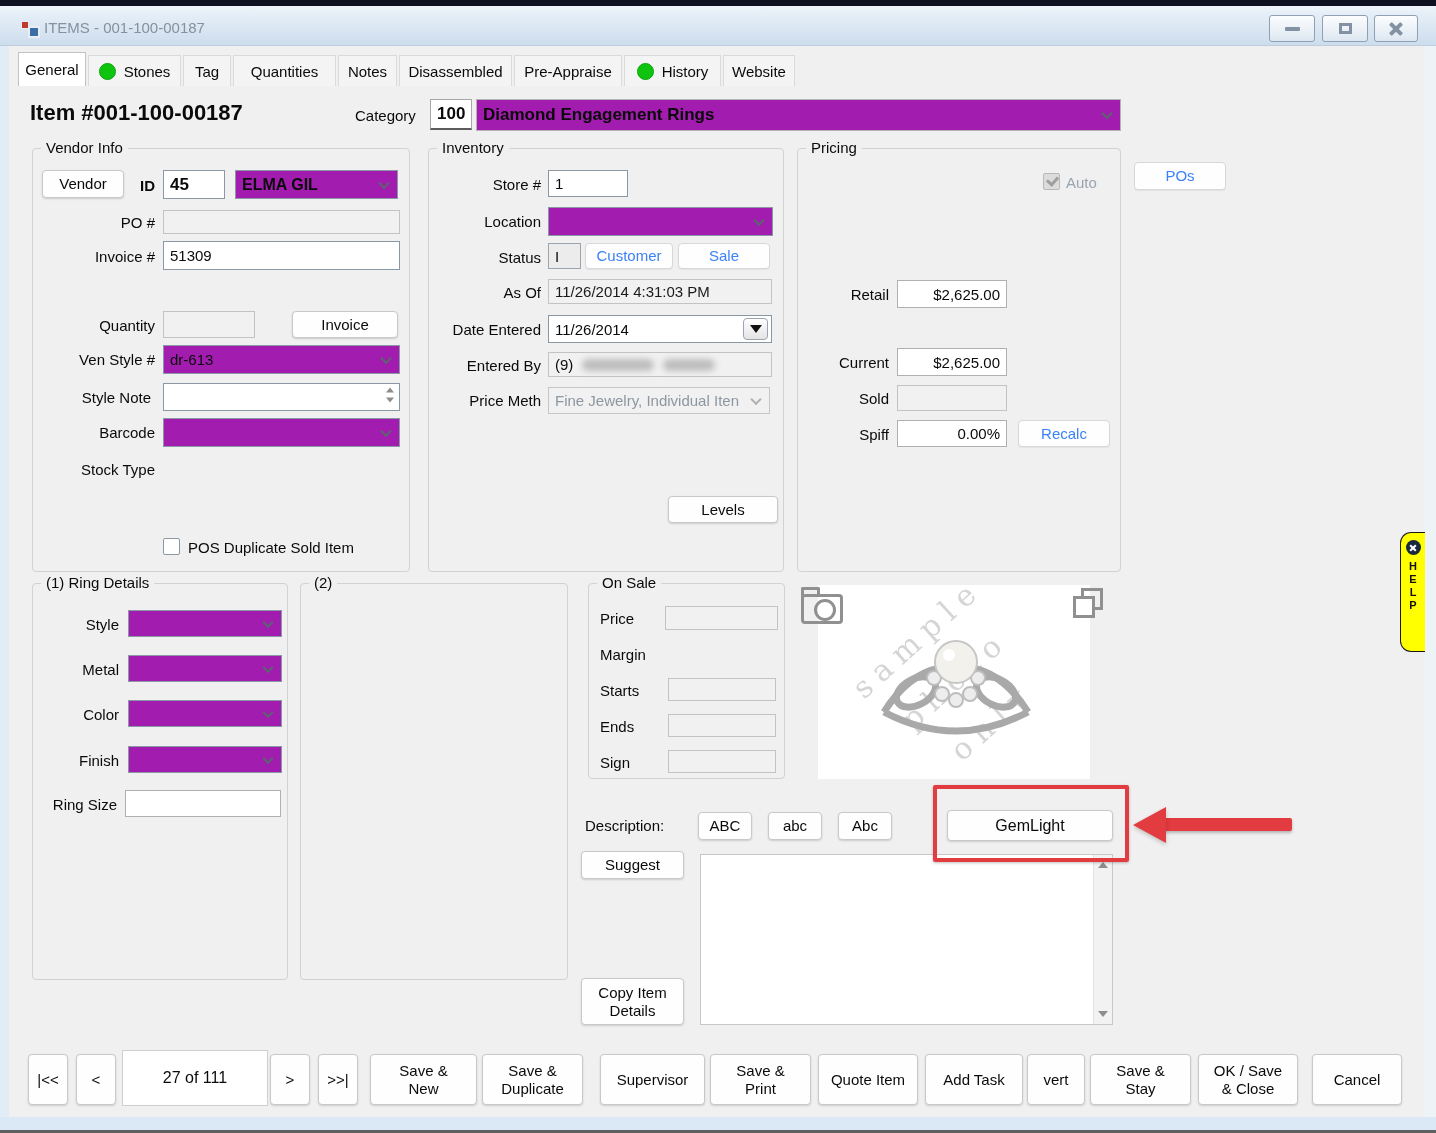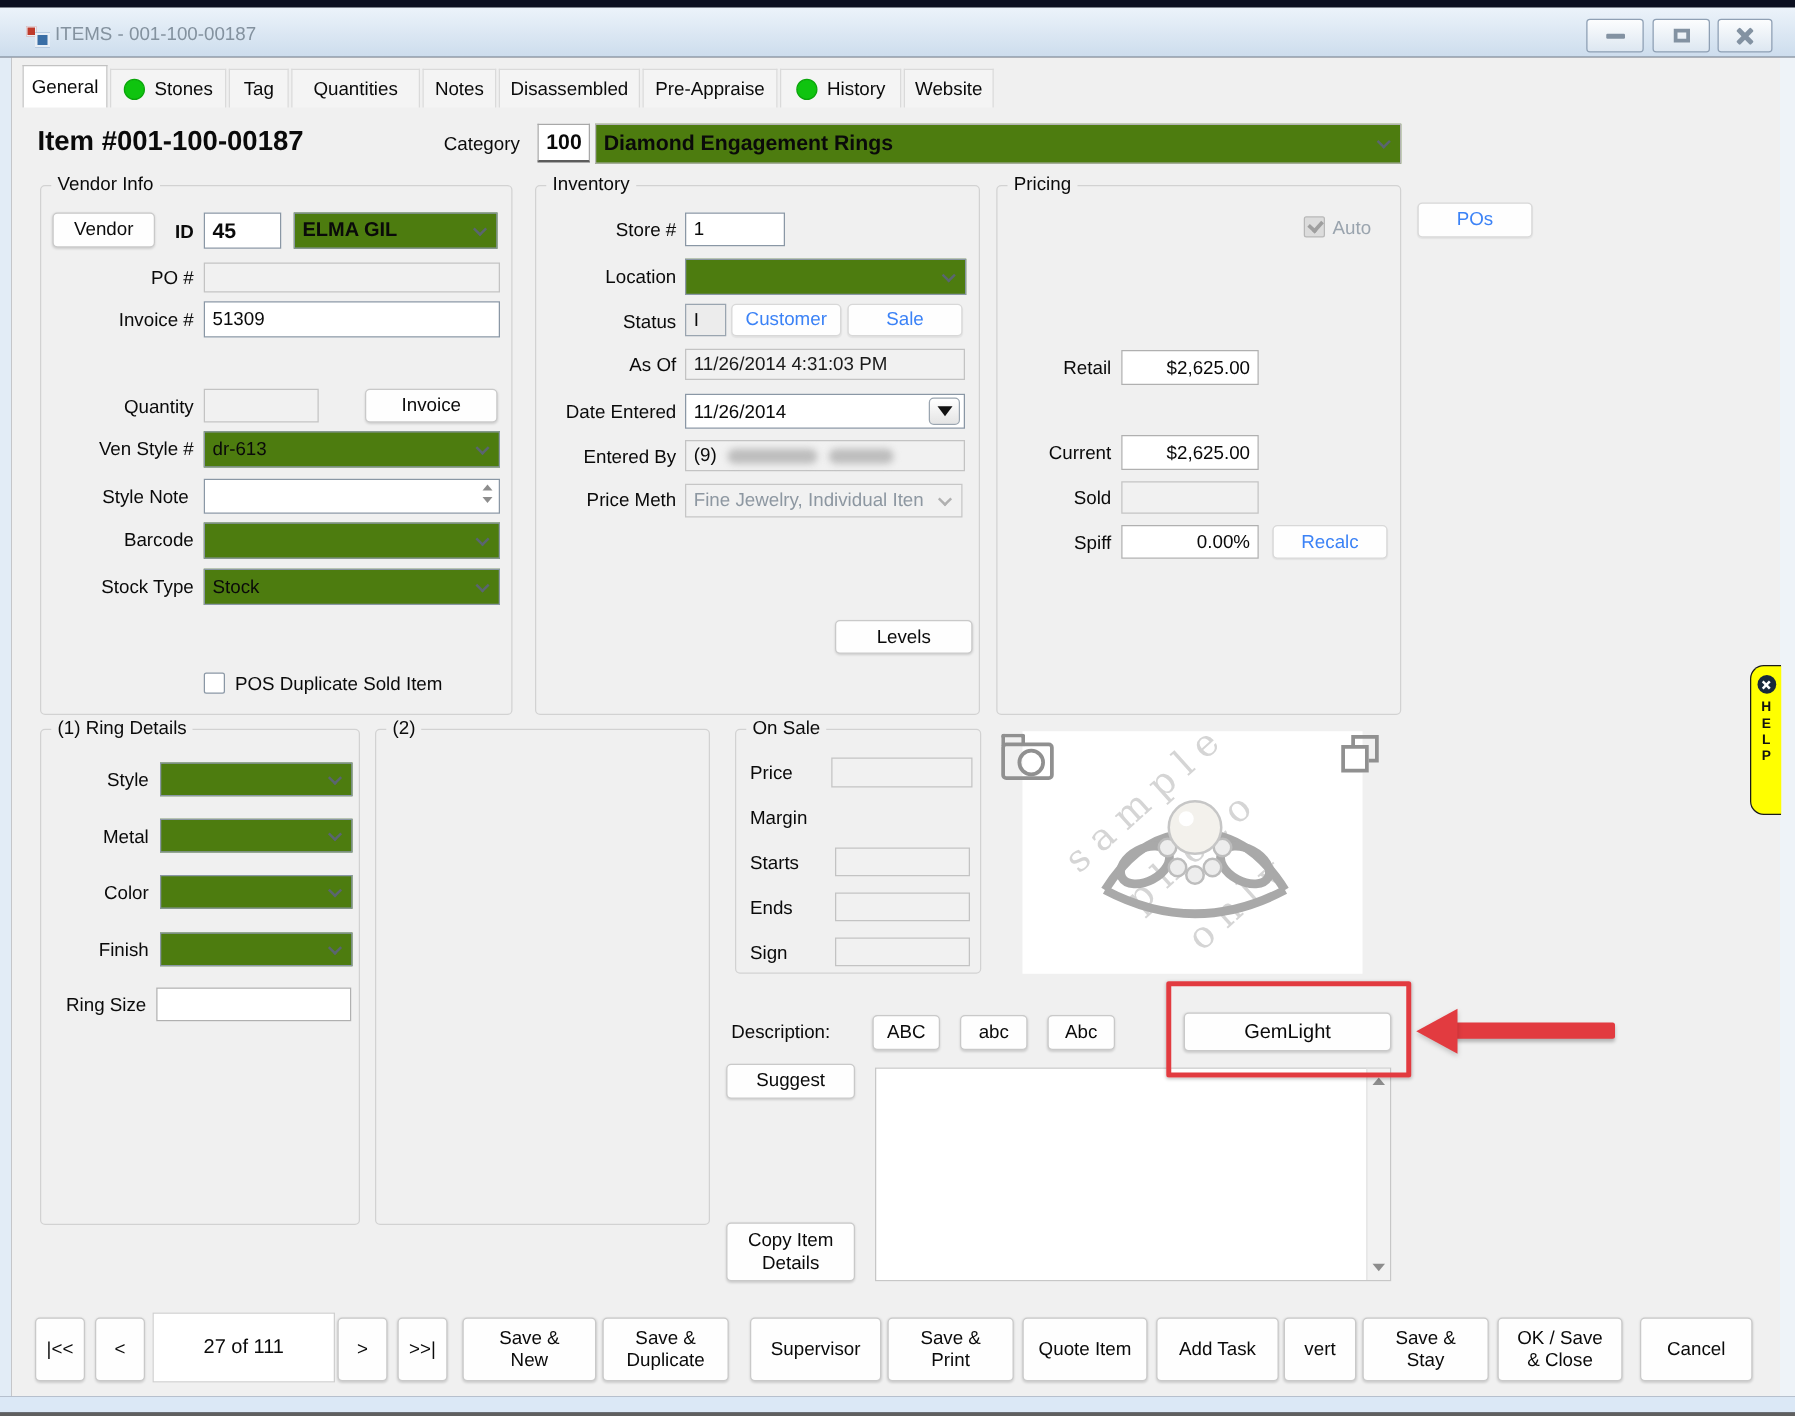--- a/index.html
+++ b/index.html
@@ -35,21 +35,21 @@
   
   .grp { position:absolute; border:1px solid #d2d2d2; border-radius:4px;padding-left:28px; }
   .legend { position:absolute; top:-10px; left:8px; background:#f0f0f0; padding:0 5px; font-size:15px; white-space:nowrap; }
   .lbl { position:absolute; font-size:15px; white-space:nowrap; }
   .lbl.r { text-align:right; }
   .lbl.dim { color:#9aa4ae;text-align:right; }
   .tb { position:absolute; background:#fff; border:1px solid #8a97a5; font-size:15px; padding:0 6px;
         display:flex; align-items:center; }
   .tb.dis { background:#f1f1f1; border-color:#c3c3c3; }
   .tb.num { justify-content:flex-end; }
-  .combo { position:absolute; background:#4d7c0f; border:1px solid #8a97a5; font-size:15px; padding:0 24px 0 6px;
+  .combo { position:absolute; background:#a21caf; border:1px solid #8a97a5; font-size:15px; padding:0 24px 0 6px;
            display:flex; align-items:center; }
   .combo.dis { background:#f1f1f1; border-color:#c6c6c6; color:#8d97a1; }
   .chev { position:absolute; right:9px; top:50%; width:8px; height:8px;
           border-right:2px solid #5a6570; border-bottom:2px solid #5a6570; transform:translateY(-70%) rotate(45deg); }
   .chev.dim { border-color:#b0b0b0; }
   .btn { position:absolute; background:#fefefe; border:1px solid #c9c9c9; border-radius:4px;
          box-shadow:0 1px 2px rgba(0,0,0,.15); font-size:15px; display:flex; align-items:center; justify-content:center;
          text-align:center; white-space:pre-line; line-height:1.2; cursor:default; }
   .btn.dis { color:#3b82f6; box-shadow:0 1px 1px rgba(0,0,0,.06); border-color:#d8d8d8; }
   .cb { position:absolute; width:17px; height:17px; background:#fff; border:1px solid #8a97a5; border-radius:2px; }
@@ -189,24 +189,20 @@
     <span class="spinbox">
         <span class="tri-up" style="transform:scale(.8)"></span>
         <span class="tri-down" style="transform:scale(.8)"></span>
       </span>
   </div>
   <div class="lbl r" style="left:32px;top:424px;width:123px">Barcode</div>
   <div class="combo" style="left:163px;top:418px;width:237px;height:29px">
       <span class="chev"></span>
     </div>
   <div class="lbl r" style="left:32px;top:461px;width:123px">Stock Type</div>
-  <div class="combo" style="left:163px;top:455px;width:237px;height:29px">
-      <span>Stock</span>
-      <span class="chev"></span>
-    </div>
   <div class="cb" style="left:163px;top:538px"></div>
   <div class="lbl" style="left:188px;top:539px">POS Duplicate Sold Item</div>
 
   <div class="grp" style="left:428px;top:148px;width:356px;height:424px">
     <span class="legend">Inventory</span>
   </div>
   <div class="lbl r" style="left:427px;top:176px;width:114px">Store #</div>
   <div class="tb" style="left:548px;top:170px;width:80px;height:27px">1</div>
   <div class="lbl r" style="left:427px;top:213px;width:114px">Location</div>
   <div class="combo" style="left:548px;top:207px;width:225px;height:29px">

